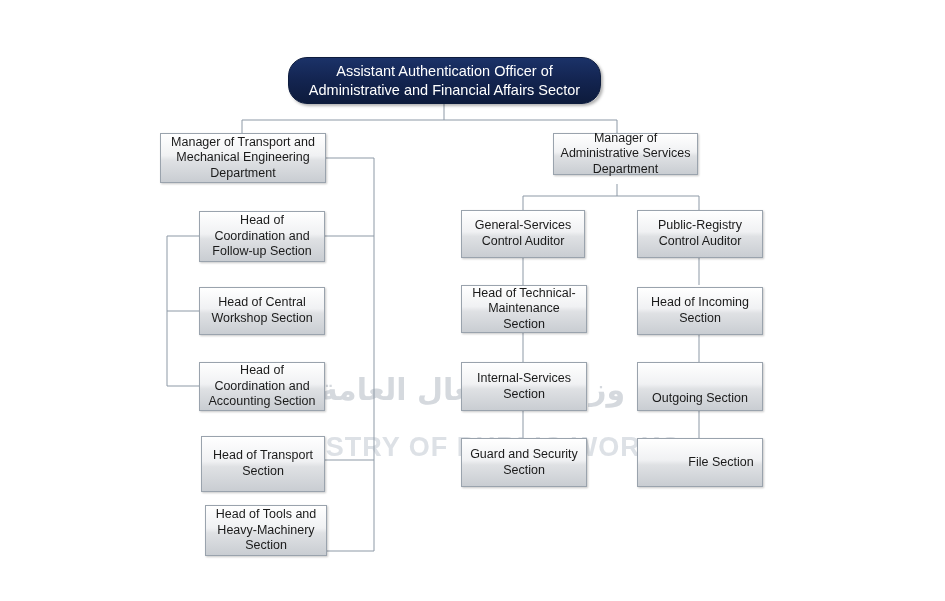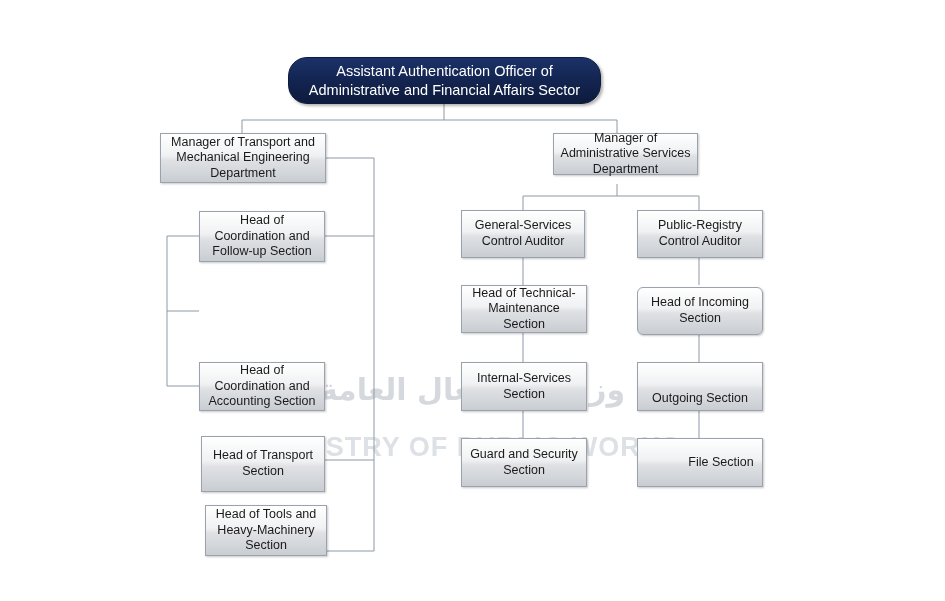--- a/index.html
+++ b/index.html
@@ -136,20 +136,23 @@
   </div>
 
   <div class="node" style="left:545px; top:133px; width:145px; height:42px;margin-left:8px;">
     <span>Manager of Administrative Services Department</span>
   </div>
 
   <div class="node" style="left:199px; top:211px; width:126px; height:51px;align-items:center;">
     <span>Head of Coordination and Follow-up Section</span>
   </div>
 
+  <div class="node" style="left:199px; top:287px; width:126px; height:48px;">
+    <span>Head of Central Workshop Section</span>
+  </div>
 
   <div class="node" style="left:199px; top:362px; width:126px; height:49px;">
     <span>Head of Coordination and Accounting Section</span>
   </div>
 
   <div class="node" style="left:201px; top:436px; width:124px; height:56px;">
     <span>Head of Transport Section</span>
   </div>
 
   <div class="node" style="left:205px; top:505px; width:122px; height:51px;">
@@ -169,21 +172,21 @@
   </div>
 
   <div class="node" style="left:461px; top:362px; width:126px; height:49px;">
     <span>Internal-Services Section</span>
   </div>
 
   <div class="node" style="left:637px; top:210px; width:126px; height:48px;">
     <span>Public-Registry Control Auditor</span>
   </div>
 
-  <div class="node" style="left:637px; top:287px; width:126px; height:48px;border-radius:6px;">
+  <div class="node" style="left:637px; top:287px; width:126px; height:48px;">
     <span>Head of Incoming Section</span>
   </div>
 
   <div class="node" style="left:637px; top:362px; width:126px; height:49px;align-items:flex-end;">
     <span>Outgoing Section</span>
   </div>
 
   <div class="node" style="left:637px; top:438px; width:126px; height:49px;padding-left:48px;">
     <span>File Section</span>
   </div>

